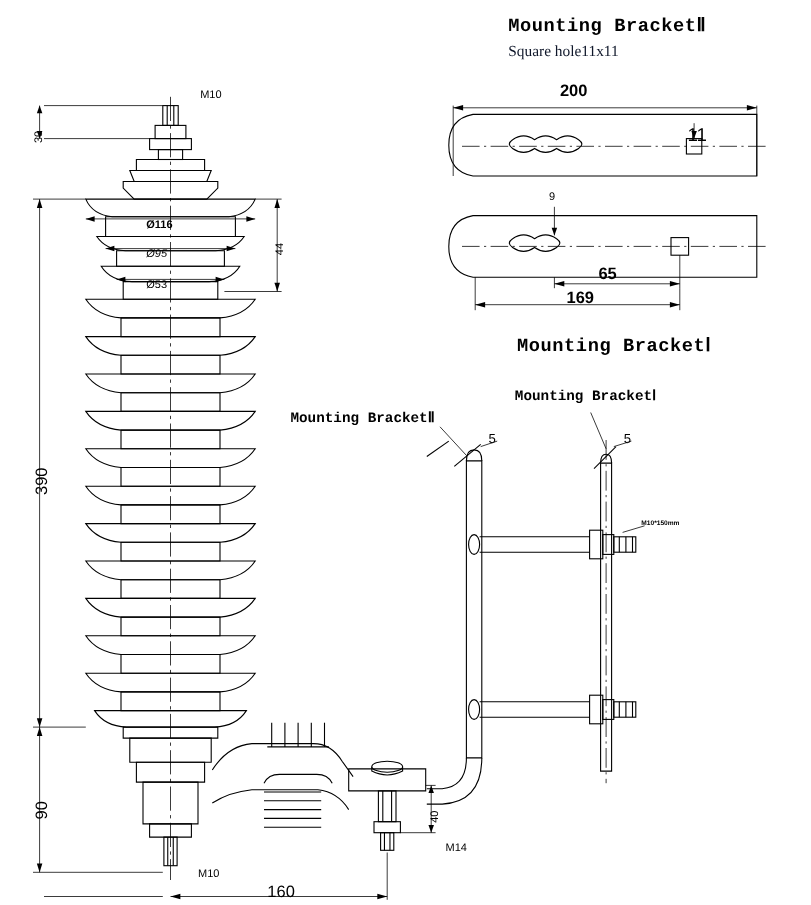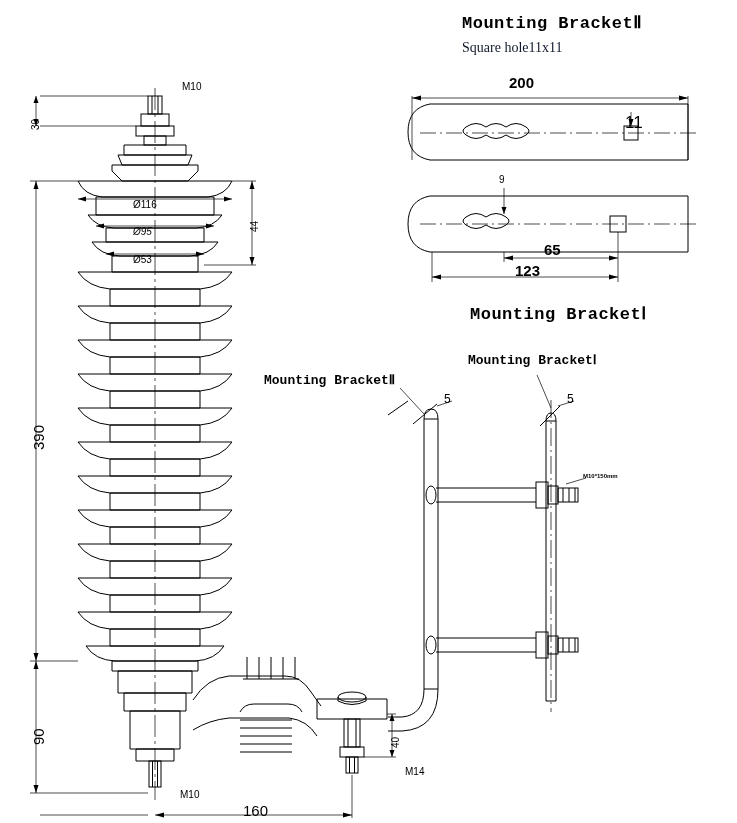--- a/index.html
+++ b/index.html
@@ -273,28 +273,28 @@
 </svg>
 
 <div class="lbl t-title" style="left:462px;top:12px;">Mounting BracketⅡ</div>
 <div class="lbl t-sub" style="left:462px;top:40px;">Square hole11x11</div>
 <div class="lbl t-title" style="left:470px;top:303px;">Mounting BracketⅠ</div>
 
 <div class="lbl t-dimb" style="left:509px;top:63px;margin-top:11px;">200</div>
 <div class="lbl t-dim" style="left:625px;top:113px;font-size:17px;">11</div>
 <div class="lbl t-dim" style="left:499px;top:174px;">9</div>
 <div class="lbl t-dimb" style="left:544px;top:241px;">65</div>
-<div class="lbl t-dimb" style="left:515px;top:262px;">123</div>
+<div class="lbl t-dimb" style="left:515px;top:262px;">169</div>
 
 <div class="lbl t-dim" style="left:182px;top:81px;">M10</div>
 <div class="lbl t-dim rot90" style="left:30px;top:130px;">30</div>
 <div class="lbl t-dim rot90" style="left:30px;top:450px;font-size:15px;">390</div>
 <div class="lbl t-dim rot90" style="left:30px;top:745px;font-size:15px;">90</div>
 
-<div class="lbl t-dim" style="left:133px;top:199px;">Ø116</div>
+<div class="lbl t-dim" style="left:133px;top:199px;font-weight:bold;">Ø116</div>
 <div class="lbl t-dim" style="left:133px;top:226px;font-style:italic;">Ø95</div>
 <div class="lbl t-dim" style="left:133px;top:254px;">Ø53</div>
 <div class="lbl t-dim rot90" style="left:249px;top:232px;">44</div>
 
 <div class="lbl t-dim" style="left:180px;top:789px;">M10</div>
 <div class="lbl t-dim" style="left:243px;top:802px;font-size:15px;">160</div>
 <div class="lbl t-dim" style="left:360px;top:766px;margin-left:45px;">M14</div>
 <div class="lbl t-dim rot90" style="left:390px;top:748px;">40</div>
 
 <div class="lbl t-mb" style="left:264px;top:372px;color:#000;">Mounting BracketⅡ</div>

